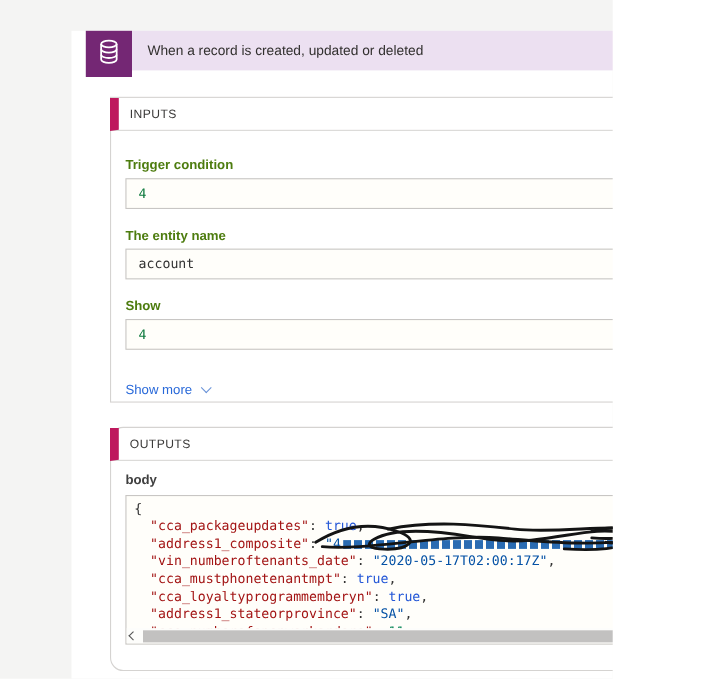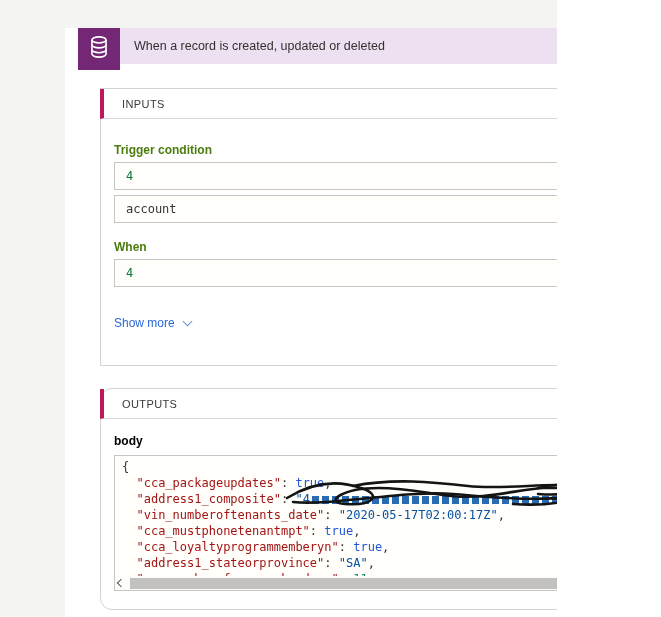--- a/index.html
+++ b/index.html
@@ -12,35 +12,35 @@
   .icon-square { width:42px; height:42px; background:#742774; flex:0 0 42px; display:flex; align-items:center; justify-content:center; }
   .title-bar { flex:1; height:36px; background:#ece0f1; display:flex; align-items:center; padding-left:14px; }
   .title-bar span { font-size:12.5px; color:#32302f; }
   .duration-seg { width:38px; height:36px; background:#d8bedd; display:flex; align-items:center; justify-content:center; font-size:12px; color:#000000;font-family:Liberation Mono, monospace; }
   .status-badge { position:absolute; left:620px; top:16px; width:21px; height:21px; border-radius:50%; background:#22a346; border:2px solid #ffffff; display:flex; align-items:center; justify-content:center; z-index:4; }
 
   
   .section { position:absolute; left:35px; width:500px; background:#fff; border:1px solid #d5d3d1; }
   .section-inputs { top:60px; height:278px; }
   .section-outputs { top:360px; height:222px;border-radius:12px; }
-  .section-header { height:30px; display:flex; align-items:center; border-left:4px solid #be185d; border-bottom:1px solid #d9d7d5; margin-left:-1px; padding-left:18px; }
+  .section-header { height:30px; display:flex; align-items:center; border-left:8px solid #be185d; border-bottom:1px solid #d9d7d5; margin-left:-1px; padding-left:10px; }
   .section-header span { font-size:11px; color:#3b3a39; letter-spacing:0.4px; }
   .section-content { padding:0 13px; }
 
   .field-label { margin-top:17px; font-size:12px; color:#4d7c0f; font-weight:600; }
   .field-label.first { margin-top:24px; }
   .field-input { margin-top:5px; width:473px; height:28px; background:#fffefa; border:1px solid #c8c6c4; display:flex; align-items:center; padding-left:11px;
                  font-family:"DejaVu Sans Mono", monospace; font-size:12px; }
   .val-green { color:#0e7a3e; }
   .val-dark { color:#333333; }
 
   .show-more { margin-top:29px; display:inline-flex; align-items:center; gap:9px; font-size:12px; color:#2969d9; cursor:pointer; }
   .chev { width:7px; height:7px; border-right:1.6px solid #6a93d8; border-bottom:1.6px solid #6a93d8; transform:rotate(45deg); margin-top:-3px; }
 
-  .body-label { margin-top:15px; font-size:12px; color:#000000; font-weight:600; }
+  .body-label { margin-top:10px; font-size:12px; color:#404040; font-weight:600; }
 
   
   .code-box { position:relative; margin-top:7px; width:474px; height:136px; background:#fffefa; border:1px solid #c8c6c4; overflow:hidden; }
   .code-lines { position:absolute; left:0; top:0; right:16px; padding:3px 0 0 7px; }
   .code-line { white-space:pre; font-family:"DejaVu Sans Mono", monospace; font-size:12px; line-height:16px; }
   .tok-key { color:#a31515; }
   .tok-str { color:#0451a5; }
   .tok-bool { color:#2457d7; }
   .tok-num { color:#098658; }
   .tok-punc { color:#333333; }
@@ -89,24 +89,25 @@
 
     <div class="section section-inputs">
       <div class="section-header">
         <span>INPUTS</span>
       </div>
       <div class="section-content">
         <div class="field-label first">Trigger condition</div>
         <div class="field-input">
           <span class="val-green">4</span>
         </div>
+        <div class="field-label">The entity name</div>
         <div class="field-input">
           <span class="val-dark">account</span>
         </div>
-        <div class="field-label">When</div>
+        <div class="field-label">Show</div>
         <div class="field-input">
           <span class="val-green">4</span>
         </div>
         <div class="show-more">
           <span>Show more</span>
           <span class="chev"></span>
         </div>
       </div>
     </div>
 

